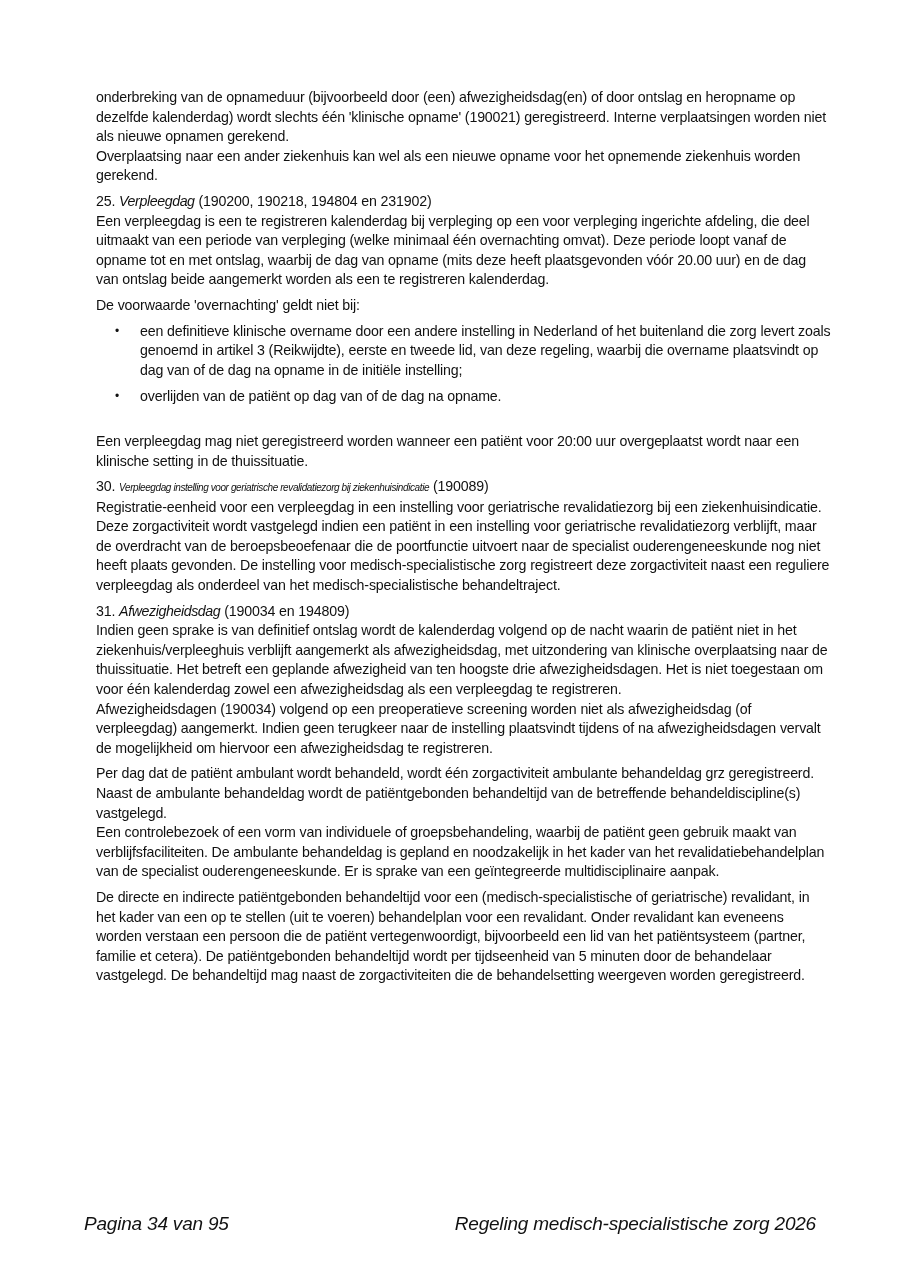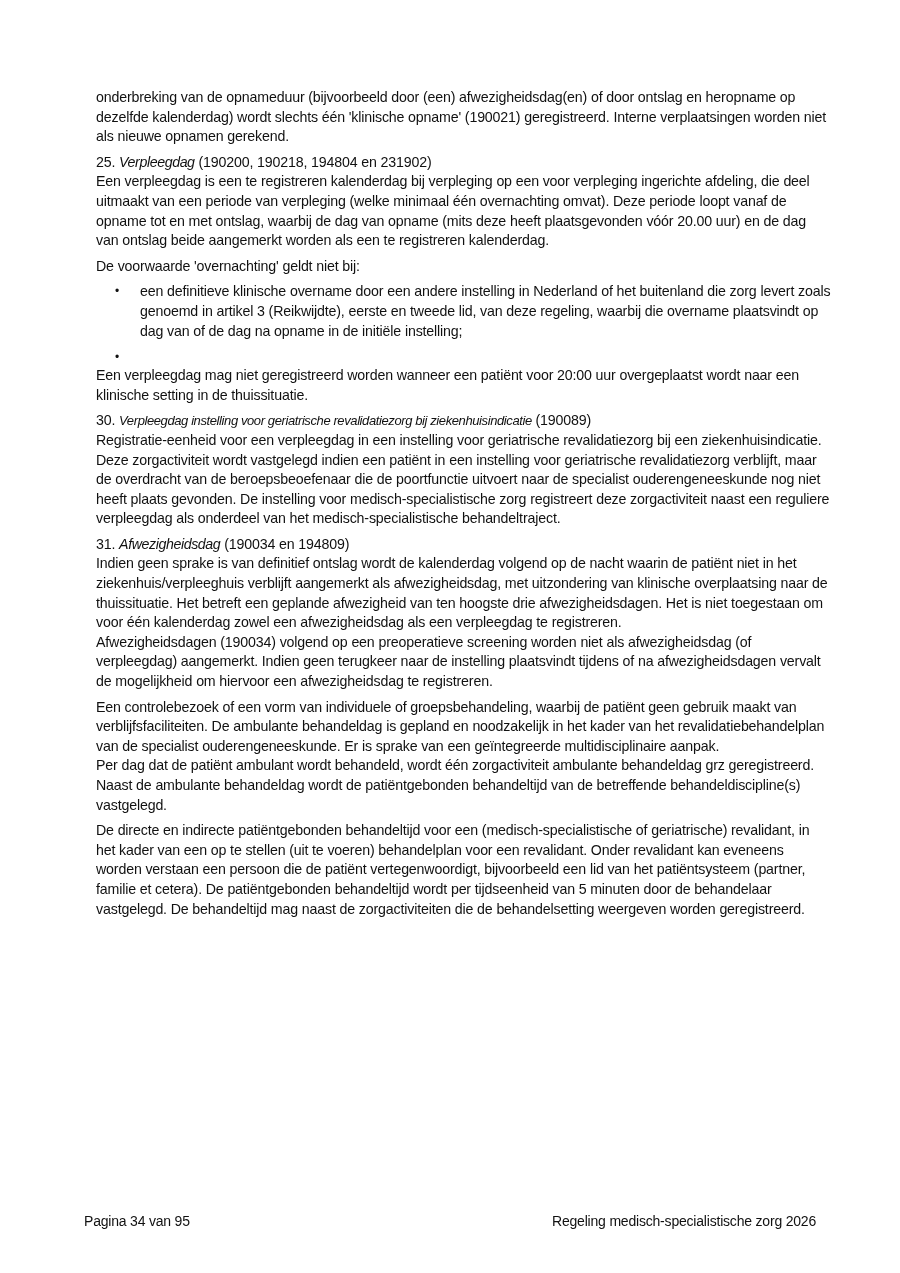--- a/index.html
+++ b/index.html
@@ -17,75 +17,78 @@
   .gap-small { margin-top: 6px; }
   .heading i { font-style: italic; letter-spacing: -0.4px; }
   ul.bullets { list-style: none; margin: 6px 0 0 0; padding: 0; }
   ul.bullets li { position: relative; padding-left: 44px; margin-bottom: 7px; }
   ul.bullets li .bullet-dot {
     position: absolute; left: 19px; top: 0; font-size: 12px;
   }
   .after-list { margin-top: 25px; }
   .footer {
     position: absolute; top: 1213px; left: 84px; width: 732px;
-    font-size: 14px; display: flex; justify-content: space-between;
+    font-size: 19px; display: flex; justify-content: space-between;
     letter-spacing: -0.2px;
+    font-style: italic;
   }
 </style>
 </head>
 <body>
 
 <div class="page-content">
 
   <div>
     <p>onderbreking van de opnameduur (bijvoorbeeld door (een) afwezigheidsdag(en) of door ontslag en heropname op dezelfde kalenderdag) wordt slechts één 'klinische opname' (190021) geregistreerd. Interne verplaatsingen worden niet als nieuwe opnamen gerekend.</p>
+    <p>Overplaatsing naar een ander ziekenhuis kan wel als een nieuwe opname voor het opnemende ziekenhuis worden gerekend.</p>
   </div>
 
   <div class="section">
     <p class="heading">
       <span>25.</span>
       <i>Verpleegdag</i>
       <span>(190200, 190218, 194804 en 231902)</span>
     </p>
     <p>Een verpleegdag is een te registreren kalenderdag bij verpleging op een voor verpleging ingerichte afdeling, die deel uitmaakt van een periode van verpleging (welke minimaal één overnachting omvat). Deze periode loopt vanaf de opname tot en met ontslag, waarbij de dag van opname (mits deze heeft plaatsgevonden vóór 20.00 uur) en de dag van ontslag beide aangemerkt worden als een te registreren kalenderdag.</p>
     <p class="gap-small">De voorwaarde 'overnachting' geldt niet bij:</p>
     <ul class="bullets">
       <li>
         <span class="bullet-dot">•</span>
         <span>een definitieve klinische overname door een andere instelling in Nederland of het buitenland die zorg levert zoals genoemd in artikel 3 (Reikwijdte), eerste en tweede lid, van deze regeling, waarbij die overname plaatsvindt op dag van of de dag na opname in de initiële instelling;</span>
       </li>
       <li>
         <span class="bullet-dot">•</span>
+        <span>overlijden van de patiënt op dag van of de dag na opname.</span>
       </li>
     </ul>
     <p class="after-list">Een verpleegdag mag niet geregistreerd worden wanneer een patiënt voor 20:00 uur overgeplaatst wordt naar een klinische setting in de thuissituatie.</p>
   </div>
 
   <div class="section">
     <p class="heading">
       <span>30.</span>
-      <i style="font-size:13px;font-style:italic;">Verpleegdag instelling voor geriatrische revalidatiezorg bij ziekenhuisindicatie</i>
+      <i style="font-size:10px;font-style:italic;">Verpleegdag instelling voor geriatrische revalidatiezorg bij ziekenhuisindicatie</i>
       <span>(190089)</span>
     </p>
     <p>Registratie-eenheid voor een verpleegdag in een instelling voor geriatrische revalidatiezorg bij een ziekenhuisindicatie. Deze zorgactiviteit wordt vastgelegd indien een patiënt in een instelling voor geriatrische revalidatiezorg verblijft, maar de overdracht van de beroepsbeoefenaar die de poortfunctie uitvoert naar de specialist ouderengeneeskunde nog niet heeft plaats gevonden. De instelling voor medisch-specialistische zorg registreert deze zorgactiviteit naast een reguliere verpleegdag als onderdeel van het medisch-specialistische behandeltraject.</p>
   </div>
 
   <div class="section">
     <p class="heading">
       <span>31.</span>
       <i>Afwezigheidsdag</i>
       <span>(190034 en 194809)</span>
     </p>
     <p>Indien geen sprake is van definitief ontslag wordt de kalenderdag volgend op de nacht waarin de patiënt niet in het ziekenhuis/verpleeghuis verblijft aangemerkt als afwezigheidsdag, met uitzondering van klinische overplaatsing naar de thuissituatie. Het betreft een geplande afwezigheid van ten hoogste drie afwezigheidsdagen. Het is niet toegestaan om voor één kalenderdag zowel een afwezigheidsdag als een verpleegdag te registreren.</p>
     <p>Afwezigheidsdagen (190034) volgend op een preoperatieve screening worden niet als afwezigheidsdag (of verpleegdag) aangemerkt. Indien geen terugkeer naar de instelling plaatsvindt tijdens of na afwezigheidsdagen vervalt de mogelijkheid om hiervoor een afwezigheidsdag te registreren.</p>
   </div>
 
   <div class="section">
+    <p>Per dag dat de patiënt ambulant wordt behandeld, wordt één zorgactiviteit ambulante behandeldag grz geregistreerd. Naast de ambulante behandeldag wordt de patiëntgebonden behandeltijd van de betreffende behandeldiscipline(s) vastgelegd.</p>
     <p>Een controlebezoek of een vorm van individuele of groepsbehandeling, waarbij de patiënt geen gebruik maakt van verblijfsfaciliteiten. De ambulante behandeldag is gepland en noodzakelijk in het kader van het revalidatiebehandelplan van de specialist ouderengeneeskunde. Er is sprake van een geïntegreerde multidisciplinaire aanpak.</p>
-    <p>Per dag dat de patiënt ambulant wordt behandeld, wordt één zorgactiviteit ambulante behandeldag grz geregistreerd. Naast de ambulante behandeldag wordt de patiëntgebonden behandeltijd van de betreffende behandeldiscipline(s) vastgelegd.</p>
   </div>
 
   <div class="section">
     <p>De directe en indirecte patiëntgebonden behandeltijd voor een (medisch-specialistische of geriatrische) revalidant, in het kader van een op te stellen (uit te voeren) behandelplan voor een revalidant. Onder revalidant kan eveneens worden verstaan een persoon die de patiënt vertegenwoordigt, bijvoorbeeld een lid van het patiëntsysteem (partner, familie et cetera). De patiëntgebonden behandeltijd wordt per tijdseenheid van 5 minuten door de behandelaar vastgelegd. De behandeltijd mag naast de zorgactiviteiten die de behandelsetting weergeven worden geregistreerd.</p>
   </div>
 
 </div>
 
 <div class="footer">
   <span>Pagina 34 van 95</span>

